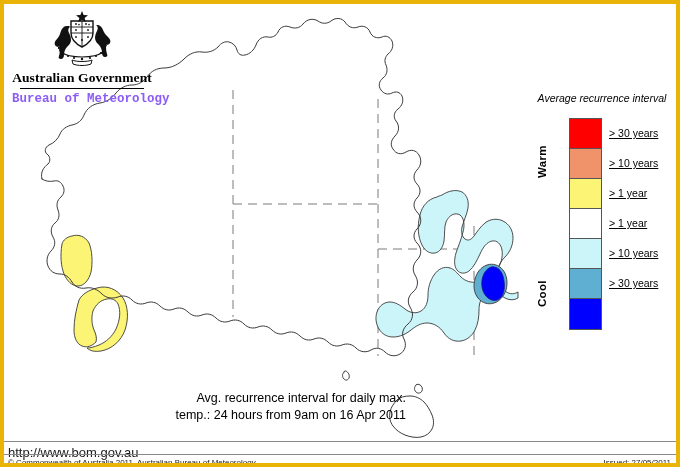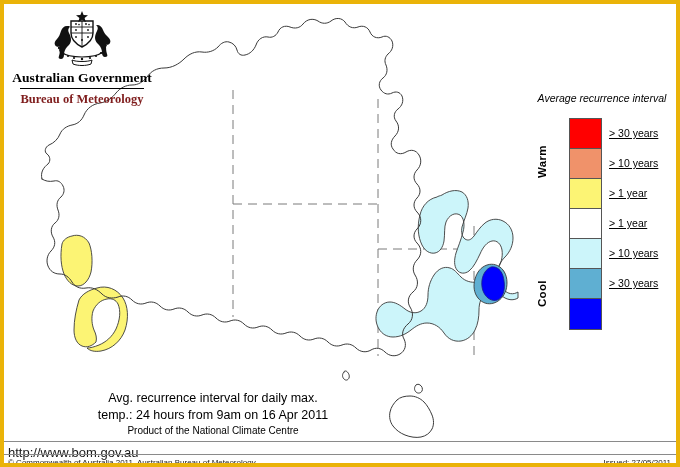--- a/index.html
+++ b/index.html
@@ -41,45 +41,45 @@
     line-height: 15px;
     white-space: nowrap;
   }
   #brand-rule {
     width: 124px;
     height: 1px;
     background: #000000;
     margin: 3px auto 3px auto;
   }
   #bom-title {
-    font-family: Liberation Serif, serif;
+    font-family: Liberation Mono, monospace;
     font-weight: bold;
     font-size: 12.5px;
-    color: #7f1d1d;
+    color: #8b5cf6;
     line-height: 14px;
     white-space: nowrap;
   }
 
   
   #map-area {
     position: absolute;
     left: 0;
     top: 0;
     width: 520px;
     height: 440px;
   }
   #map-svg { display: block; width: 520px; height: 440px; }
 
   
   #caption {
     position: absolute;
-    left: 44px;
+    left: 72px;
     top: 386px;
     width: 330px;
-    text-align: center;
+    text-align: right;
     color: #000000;
   }
   .cap-l1, .cap-l2 {
     font-size: 12.5px;
     line-height: 17px;
     white-space: nowrap;
   }
   .cap-l3 {
     font-size: 10px;
     line-height: 14px;
@@ -403,21 +403,20 @@
       </g>
     </svg>
     <div id="gov-title">Australian Government</div>
     <div id="brand-rule"></div>
     <div id="bom-title">Bureau of Meteorology</div>
   </div>
 
   <div id="caption">
     <div class="cap-l1">Avg. recurrence interval for daily max.</div>
     <div class="cap-l2">temp.: 24 hours from 9am on 16 Apr 2011</div>
-    <div class="cap-l3">Product of the National Climate Centre</div>
   </div>
 
   <div id="legend">
     <div id="legend-title">Average recurrence interval</div>
 
     <div id="legend-body">
       <div id="warm-label" class="side-label">Warm</div>
       <div id="cool-label" class="side-label">Cool</div>
 
       <div id="swatch-col">

